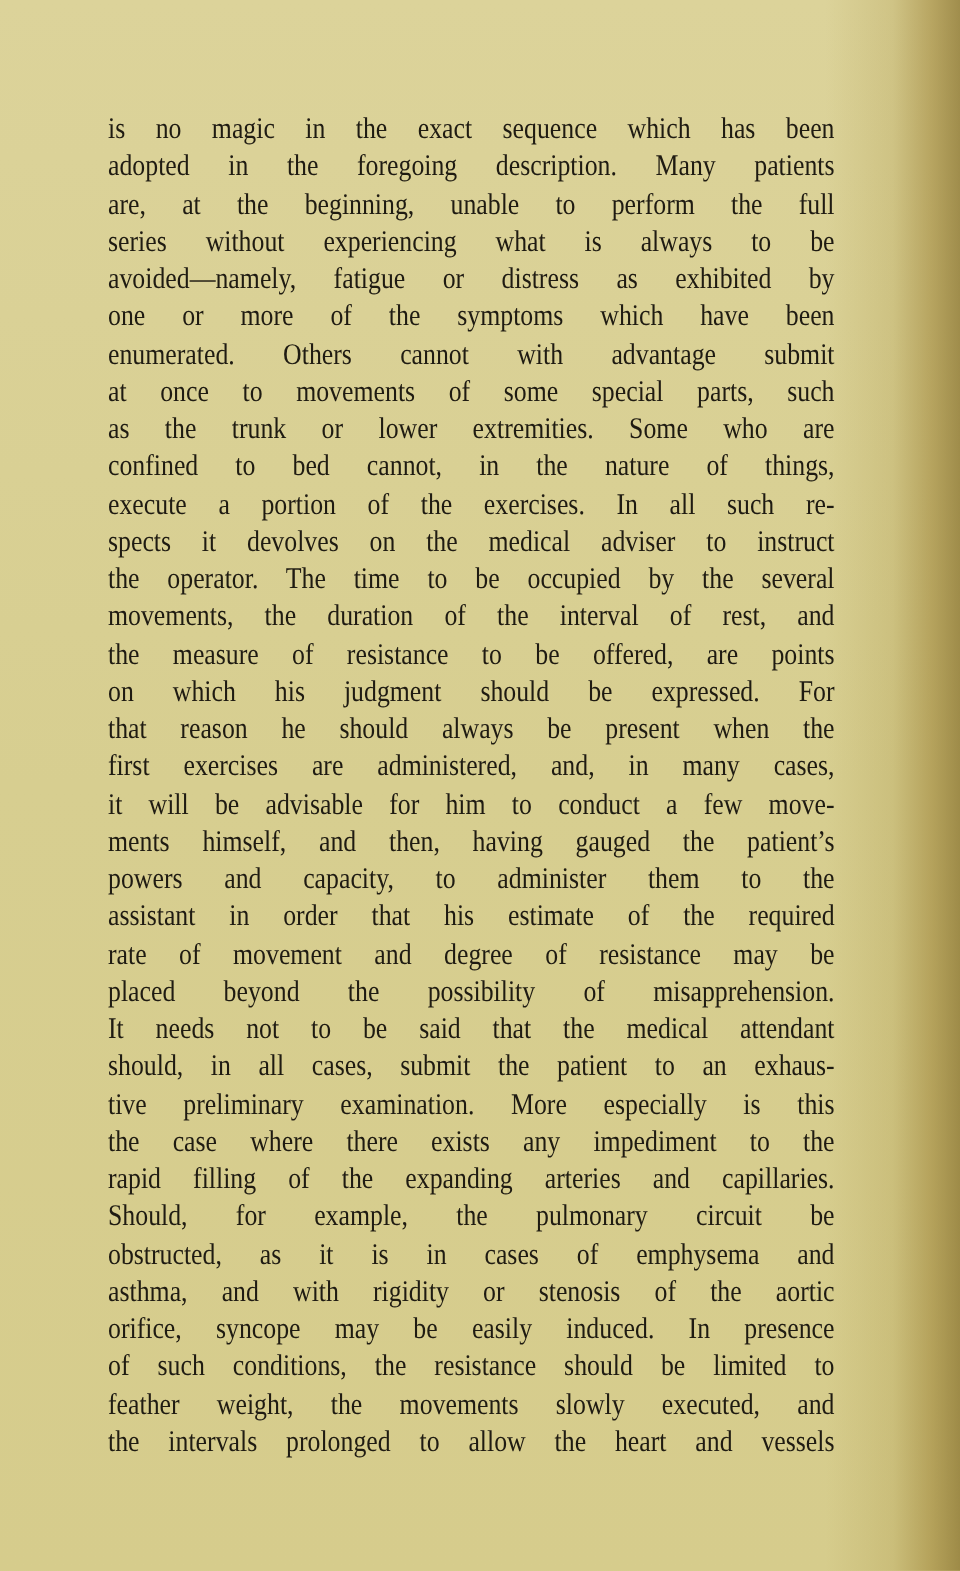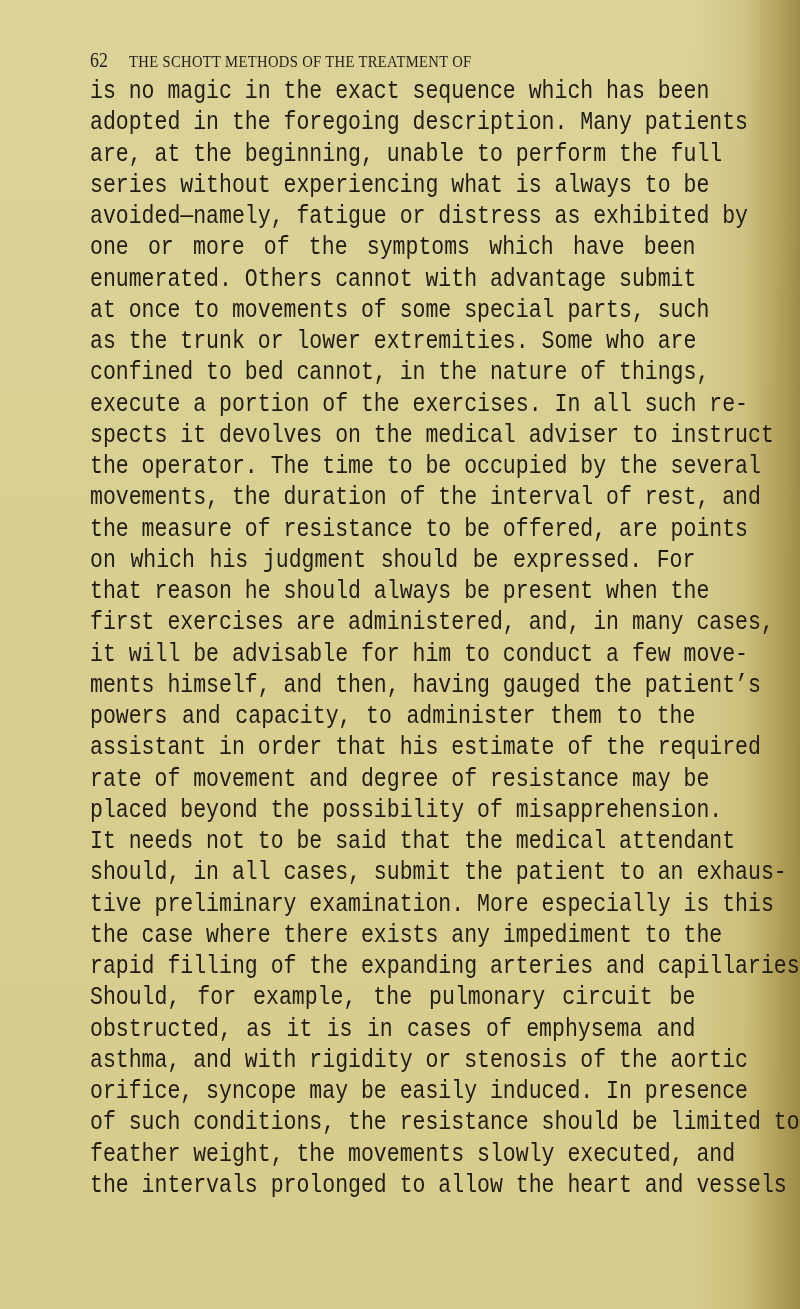--- a/index.html
+++ b/index.html
@@ -49,23 +49,22 @@
   .running-head .head-title {
     display: inline-block;
     font-size: 17px;
     transform: scaleX(0.86);
     transform-origin: left center;
     letter-spacing: 0.4px;
   }
   .body-text {
     position: absolute;
     left: 90px;
-    top: 76px;
+    top: 92px;
     width: 606px;
-    font-family: Liberation Mono, monospace;
   }
   .line {
     display: block;
     height: 31.25px;
     line-height: 31.25px;
     font-size: 25px;
     white-space: nowrap;
     text-align: justify;
     text-align-last: justify;
     transform: scaleX(0.86);
@@ -73,24 +72,20 @@
     width: 704px;
   }
   .line.last {
     text-align-last: justify;
   }
 </style>
 </head>
 <body>
 
 <div class="page">
-  <div class="running-head">
-    <span class="page-number">62</span>
-    <span class="head-title">THE SCHOTT METHODS OF THE TREATMENT OF</span>
-  </div>
 
   <div class="body-text">
     <span class="line">is no magic in the exact sequence which has been</span>
     <span class="line">adopted in the foregoing description. Many patients</span>
     <span class="line">are, at the beginning, unable to perform the full</span>
     <span class="line">series without experiencing what is always to be</span>
     <span class="line">avoided—namely, fatigue or distress as exhibited by</span>
     <span class="line">one or more of the symptoms which have been</span>
     <span class="line">enumerated. Others cannot with advantage submit</span>
     <span class="line">at once to movements of some special parts, such</span>

